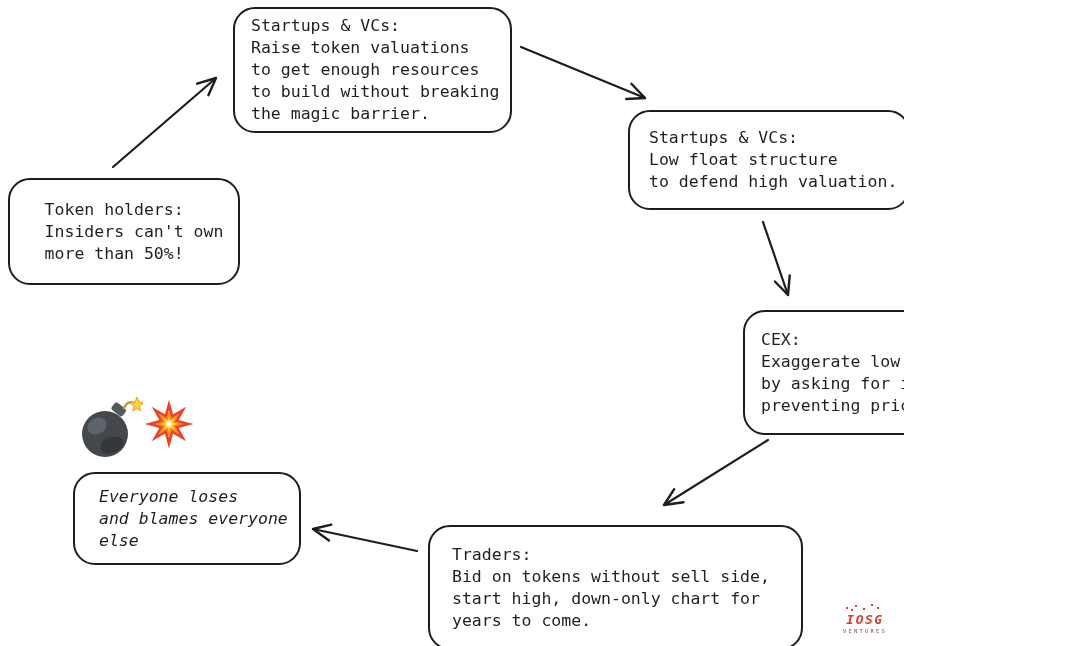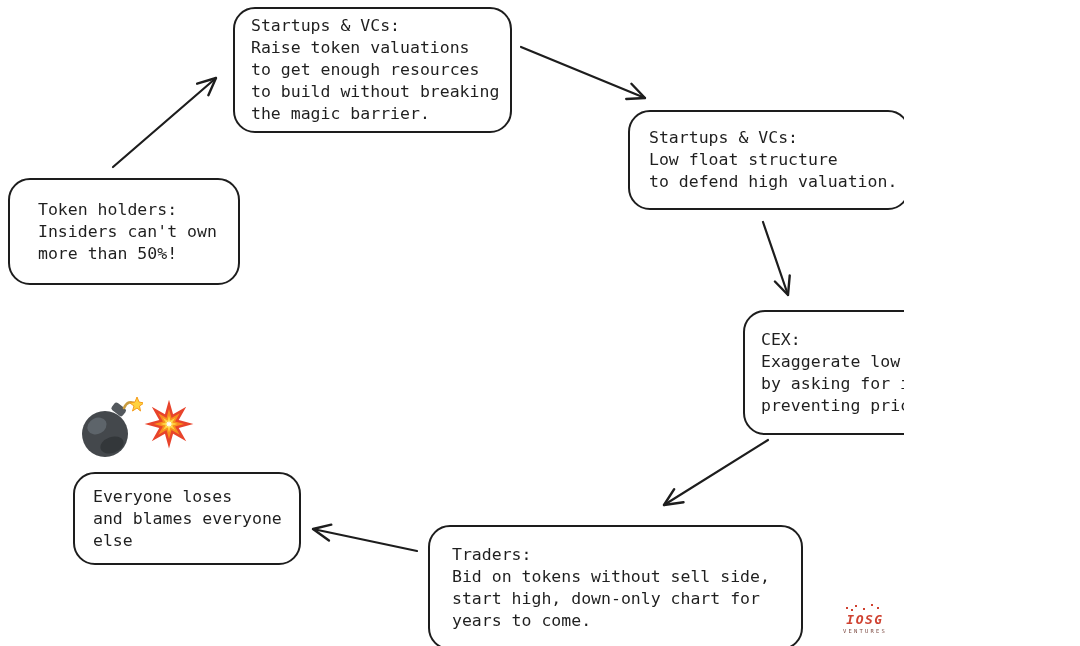--- a/index.html
+++ b/index.html
@@ -29,30 +29,30 @@
     justify-content: center;
   }
   .node-text {
     white-space: pre-line;
     font-size: 16.5px;
     line-height: 22px;
     color: #1f1f1f;
   }
   .node-raise          { left: 233px; top: 7px;   width: 279px; height: 126px; }
   .node-raise .node-text   { padding-left: 16px; padding-right: 8px; }
-  .node-token-holders  { left: 8px;   top: 178px; width: 232px; height: 107px; }
+  .node-token-holders  { left: 8px;   top: 178px; width: 232px; height: 107px; align-items: center; }
   .node-token-holders .node-text { padding-left: 28px; padding-right: 8px; }
   .node-low-float      { left: 628px; top: 110px; width: 282px; height: 100px; }
   .node-low-float .node-text { padding-left: 19px; padding-right: 8px; }
   .node-cex            { left: 743px; top: 310px; width: 327px; height: 125px; }
   .node-cex .node-text { padding-left: 16px; padding-right: 6px; }
   .node-traders        { left: 428px; top: 513px; width: 375px; height: 125px; margin-top: 12px; }
   .node-traders .node-text { padding-left: 22px; padding-right: 8px; }
   .node-everyone       { left: 73px;  top: 472px; width: 228px; height: 93px; }
-  .node-everyone .node-text { padding-left: 18px; padding-right: 6px; }
+  .node-everyone .node-text { padding-left: 24px; padding-right: 6px; font-style: italic; }
 
   .emoji {
     position: absolute;
   }
   .emoji-bomb { left: 79px; top: 395px; width: 64px; height: 64px; }
   .emoji-explosion { left: 143px; top: 398px; width: 52px; height: 52px; }
 
   .logo {
     position: absolute;
     right: 6px;

